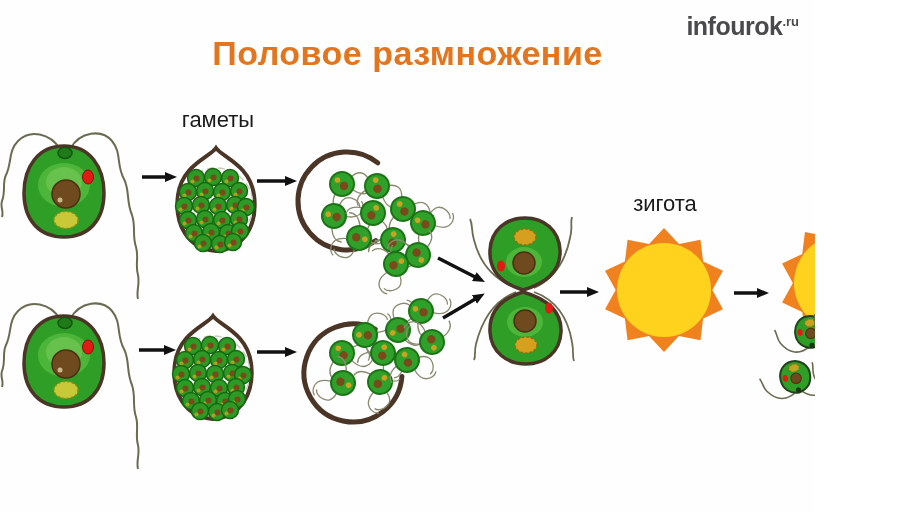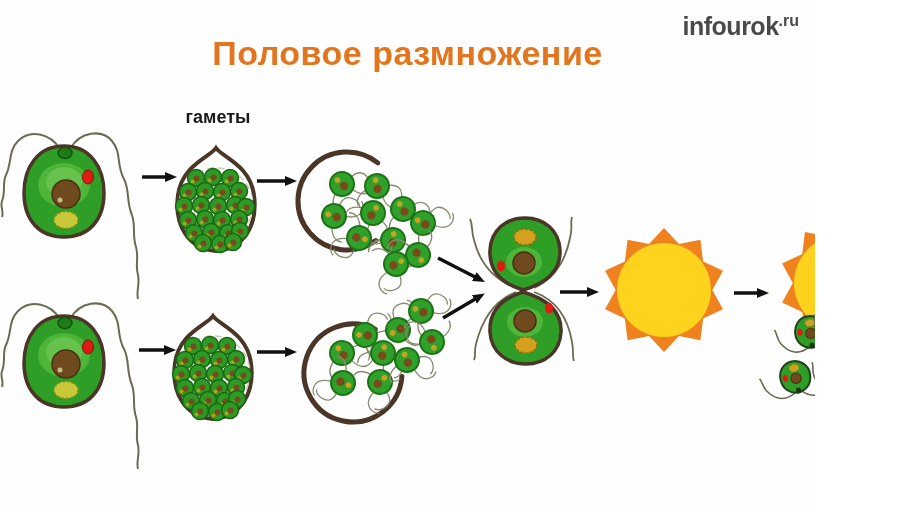--- a/index.html
+++ b/index.html
@@ -2,36 +2,37 @@
 <html><head>
 <meta charset="utf-8">
 <style>
   html,body{margin:0;padding:0;}
   body{font-family:"Liberation Sans",sans-serif;background:#ffffff;}
   .slide{position:relative;width:815px;height:512px;background:#fefefe;overflow:hidden;}
   .title{position:absolute;top:34px;left:0;width:100%;text-align:center;
          font-size:34px;font-weight:700;color:#E2751D;letter-spacing:0.5px;}
   .logo{position:absolute;top:12px;right:16px;color:#4a4a4c;font-weight:700;
         font-size:25px;letter-spacing:-0.5px;}
-  .logo sup{font-size:16px;font-weight:700;vertical-align:super;letter-spacing:0;}
-  .lbl{position:absolute;font-size:18px;font-weight:700;color:#1a1a1a;text-align:center;}
+  .logo sup{font-size:13px;font-weight:700;vertical-align:super;letter-spacing:0;}
+  .lbl{position:absolute;font-size:22px;font-weight:400;color:#1a1a1a;text-align:center;}
   .lbl-gametes{left:168px;top:107px;width:100px;}
   .lbl-zygote{left:615px;top:191px;width:100px;}
   svg{position:absolute;left:0;top:0;}
 </style>
 </head>
 <body>
 
 <div class="slide">
 
   <div class="title">Половое размножение</div>
 
   <div class="logo"><span>infourok</span><sup>.ru</sup></div>
 
   <div class="lbl lbl-gametes">гаметы</div>
+  <div class="lbl lbl-zygote">зигота</div>
 
   <svg width="910" height="512" viewBox="0 0 910 512">
     <defs>
 
       <polygon id="sunstar" points="0,-100 24.1,-74.2 58.8,-80.9 63.1,-45.9 95.1,-30.9 78,0 95.1,30.9 63.1,45.9 58.8,80.9 24.1,74.2 0,100 -24.1,74.2 -58.8,80.9 -63.1,45.9 -95.1,30.9 -78,0 -95.1,-30.9 -63.1,-45.9 -58.8,-80.9 -24.1,-74.2"></polygon>
 
       <g id="pgam">
         <circle r="8.5" fill="#2c9a24" stroke="#176811" stroke-width="1.5"></circle>
         <circle cx="0.5" cy="0.5" r="3" fill="#7a4a1a"></circle>
         <circle cx="-3.5" cy="3.5" r="2" fill="#b0a020"></circle>

